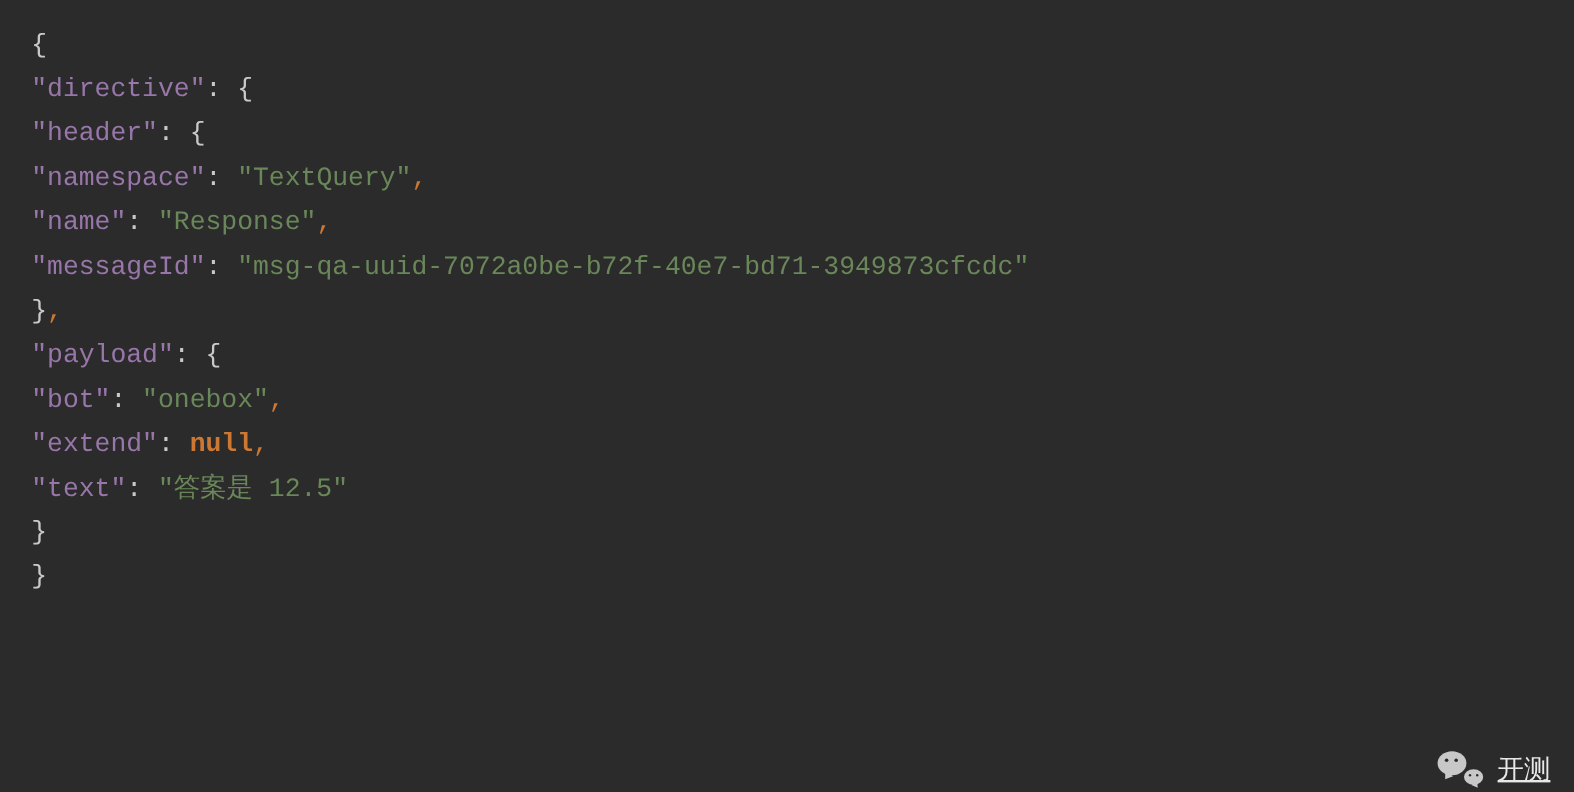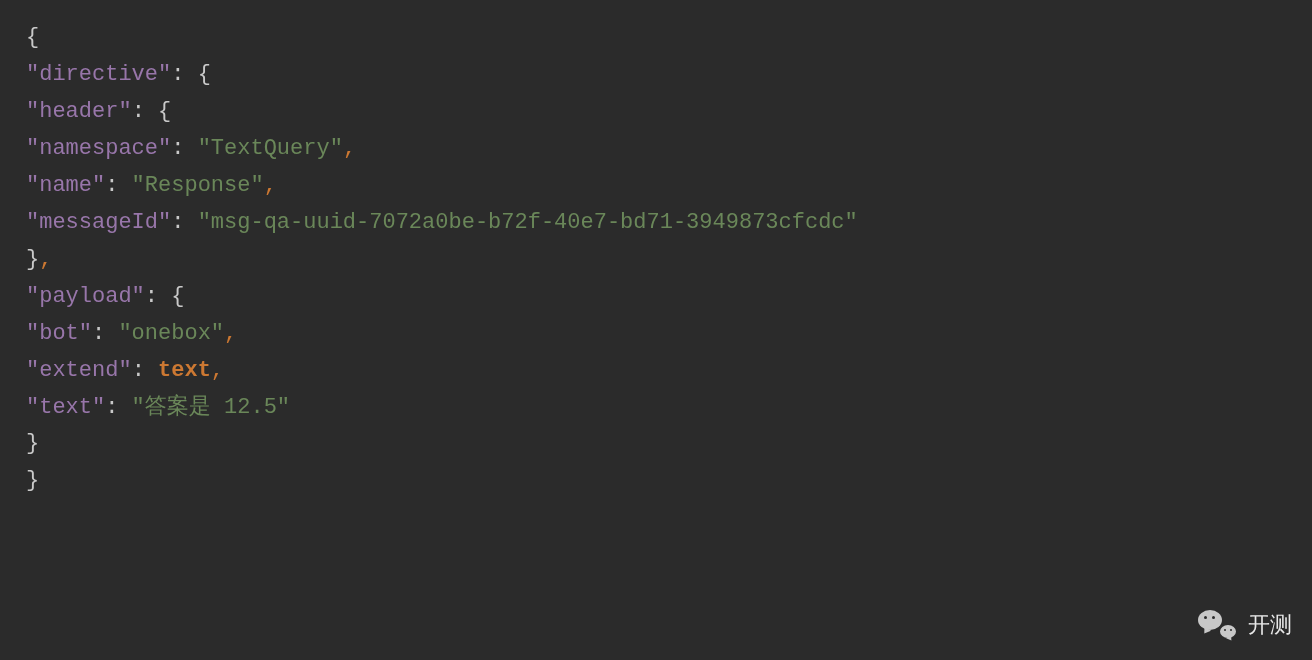--- a/index.html
+++ b/index.html
@@ -39,26 +39,27 @@
     .str-value {
       color: #6a8759;
     }
     .keyword {
       color: #cc7832;
       font-weight: bold;
     }
     .watermark {
       position: absolute;
       right: 20px;
-      bottom: 16px;
+      bottom: 0;
       display: flex;
       align-items: center;
       gap: 10px;
       color: #e8e8e8;
       font-family: -apple-system, BlinkMacSystemFont, "Segoe UI", "Microsoft YaHei", sans-serif;
+      text-decoration: underline;
     }
     .wechat-icon-wrap {
       position: relative;
       width: 40px;
       height: 32px;
     }
     .wechat-icon-a {
       position: absolute;
       width: 24px;
       height: 20px;
@@ -118,21 +119,21 @@
 <div class="code-editor">
   <div class="code-line"><span class="brace">{</span></div>
   <div class="code-line"><span class="key">"directive"</span><span class="colon">:</span><span class="brace"> {</span></div>
   <div class="code-line"><span class="key">"header"</span><span class="colon">:</span><span class="brace"> {</span></div>
   <div class="code-line"><span class="key">"namespace"</span><span class="colon">:</span><span class="str-value"> "TextQuery"</span><span class="comma">,</span></div>
   <div class="code-line"><span class="key">"name"</span><span class="colon">:</span><span class="str-value"> "Response"</span><span class="comma">,</span></div>
   <div class="code-line"><span class="key">"messageId"</span><span class="colon">:</span><span class="str-value"> "msg-qa-uuid-7072a0be-b72f-40e7-bd71-3949873cfcdc"</span></div>
   <div class="code-line"><span class="brace">}</span><span class="comma">,</span></div>
   <div class="code-line"><span class="key">"payload"</span><span class="colon">:</span><span class="brace"> {</span></div>
   <div class="code-line"><span class="key">"bot"</span><span class="colon">:</span><span class="str-value"> "onebox"</span><span class="comma">,</span></div>
-  <div class="code-line"><span class="key">"extend"</span><span class="colon">: </span><span class="keyword">text</span><span class="comma">,</span></div>
+  <div class="code-line"><span class="key">"extend"</span><span class="colon">: </span><span class="keyword">null</span><span class="comma">,</span></div>
   <div class="code-line"><span class="key">"text"</span><span class="colon">:</span><span class="str-value"> "答案是 12.5"</span></div>
   <div class="code-line"><span class="brace">}</span></div>
   <div class="code-line"><span class="brace">}</span></div>
 </div>
 
 <div class="watermark">
   <div class="wechat-icon-wrap">
     <div class="wechat-icon-a">
       <div class="wechat-eye" style="left:6px;top:6px;"></div>
       <div class="wechat-eye" style="left:14px;top:6px;"></div>

